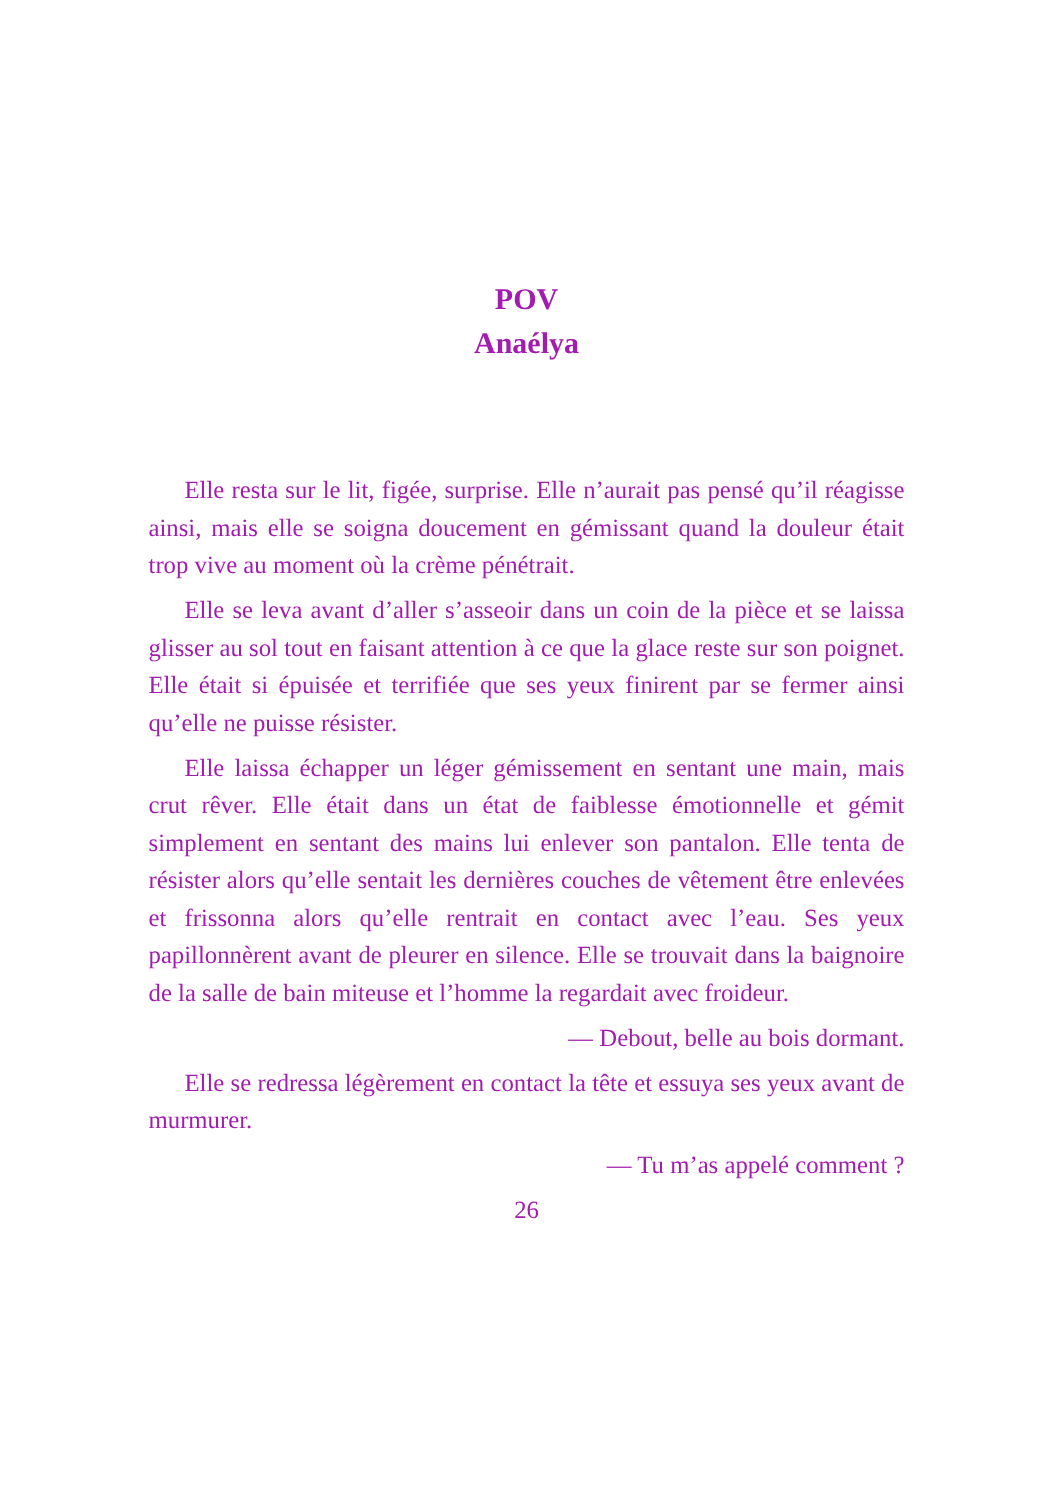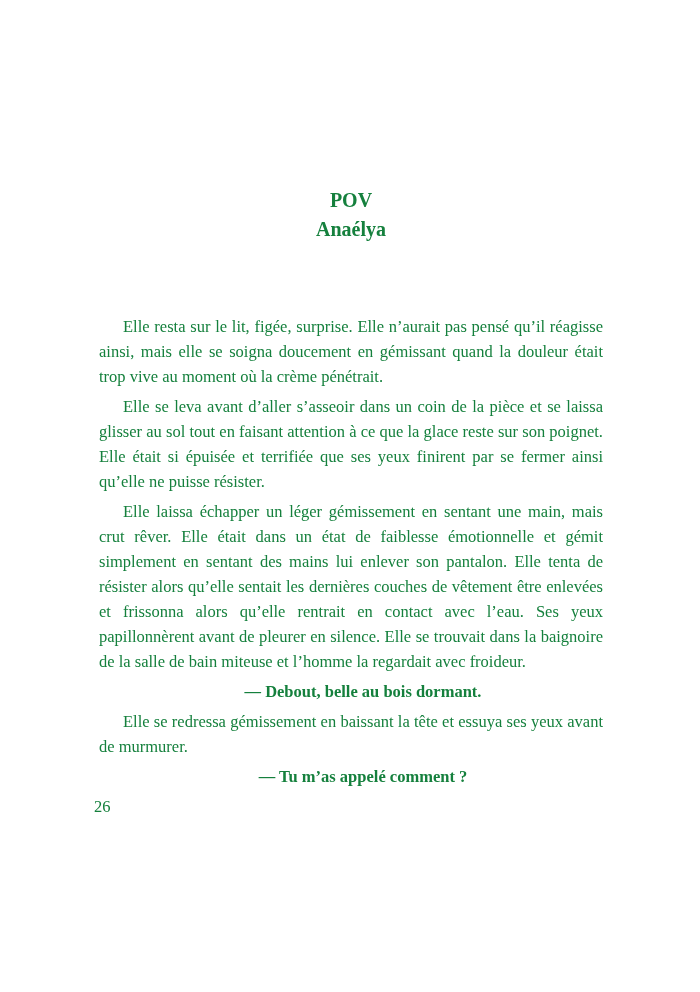--- a/index.html
+++ b/index.html
@@ -6,21 +6,21 @@
     margin: 0;
     padding: 0;
     background: #ffffff;
   }
   .page {
     position: relative;
     width: 700px;
     height: 992px;
     background: #ffffff;
     font-family: "Liberation Serif", "DejaVu Serif", serif;
-    color: #15803d;
+    color: #a21caf;
     box-sizing: border-box;
     padding: 186px 92px 0 94px;
     overflow: hidden;
   }
   .chapter-title {
     text-align: center;
     font-weight: bold;
     font-size: 20px;
     line-height: 29px;
     margin: 0 0 70px 0;
@@ -31,47 +31,46 @@
   .body-text {
     font-size: 16.5px;
     line-height: 25px;
   }
   .para {
     margin: 5px;
     text-align: justify;
     text-indent: 24px;
   }
   .para.dialogue {
-    text-align: center;
-    font-weight: bold;
+    text-align: right;
   }
   .para.spaced {
     margin-top: 14px;
   }
   .page-number {
     margin-top: 5px;
     font-size: 16.5px;
     line-height: 25px;
-    text-align: left;
+    text-align: center;
   }
 </style>
 </head>
 <body>
 
 <div class="page">
 
   <h1 class="chapter-title">
     <span class="line">POV</span>
     <span class="line">Anaélya</span>
   </h1>
 
   <div class="body-text">
     <p class="para">Elle resta sur le lit, figée, surprise. Elle n’aurait pas pensé qu’il réagisse ainsi, mais elle se soigna doucement en gémissant quand la douleur était trop vive au moment où la crème pénétrait.</p>
     <p class="para">Elle se leva avant d’aller s’asseoir dans un coin de la pièce et se laissa glisser au sol tout en faisant attention à ce que la glace reste sur son poignet. Elle était si épuisée et terrifiée que ses yeux finirent par se fermer ainsi qu’elle ne puisse résister.</p>
     <p class="para">Elle laissa échapper un léger gémissement en sentant une main, mais crut rêver. Elle était dans un état de faiblesse émotionnelle et gémit simplement en sentant des mains lui enlever son pantalon. Elle tenta de résister alors qu’elle sentait les dernières couches de vêtement être enlevées et frissonna alors qu’elle rentrait en contact avec l’eau. Ses yeux papillonnèrent avant de pleurer en silence. Elle se trouvait dans la baignoire de la salle de bain miteuse et l’homme la regardait avec froideur.</p>
     <p class="para dialogue">— Debout, belle au bois dormant.</p>
-    <p class="para">Elle se redressa gémissement en baissant la tête et essuya ses yeux avant de murmurer.</p>
+    <p class="para">Elle se redressa légèrement en contact la tête et essuya ses yeux avant de murmurer.</p>
     <p class="para dialogue">— Tu m’as appelé comment ?</p>
   </div>
 
   <div class="page-number">26</div>
 
 </div>
 
 </body></html>

